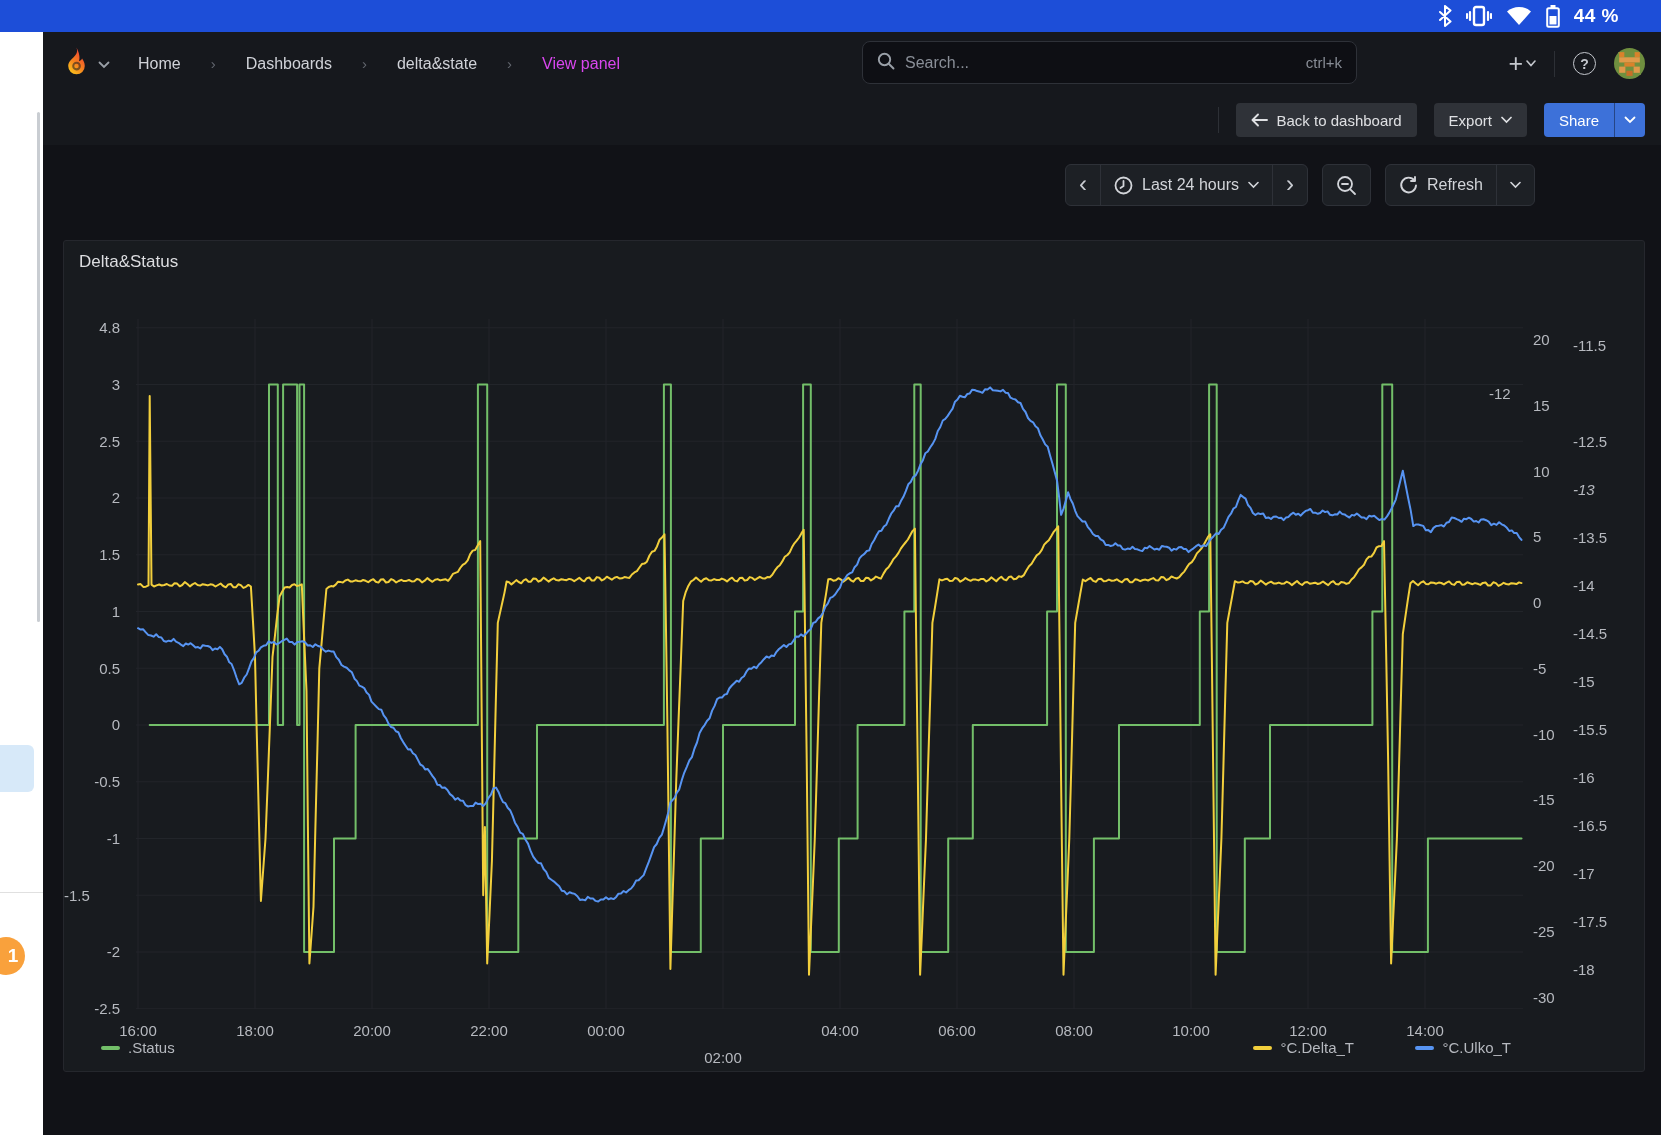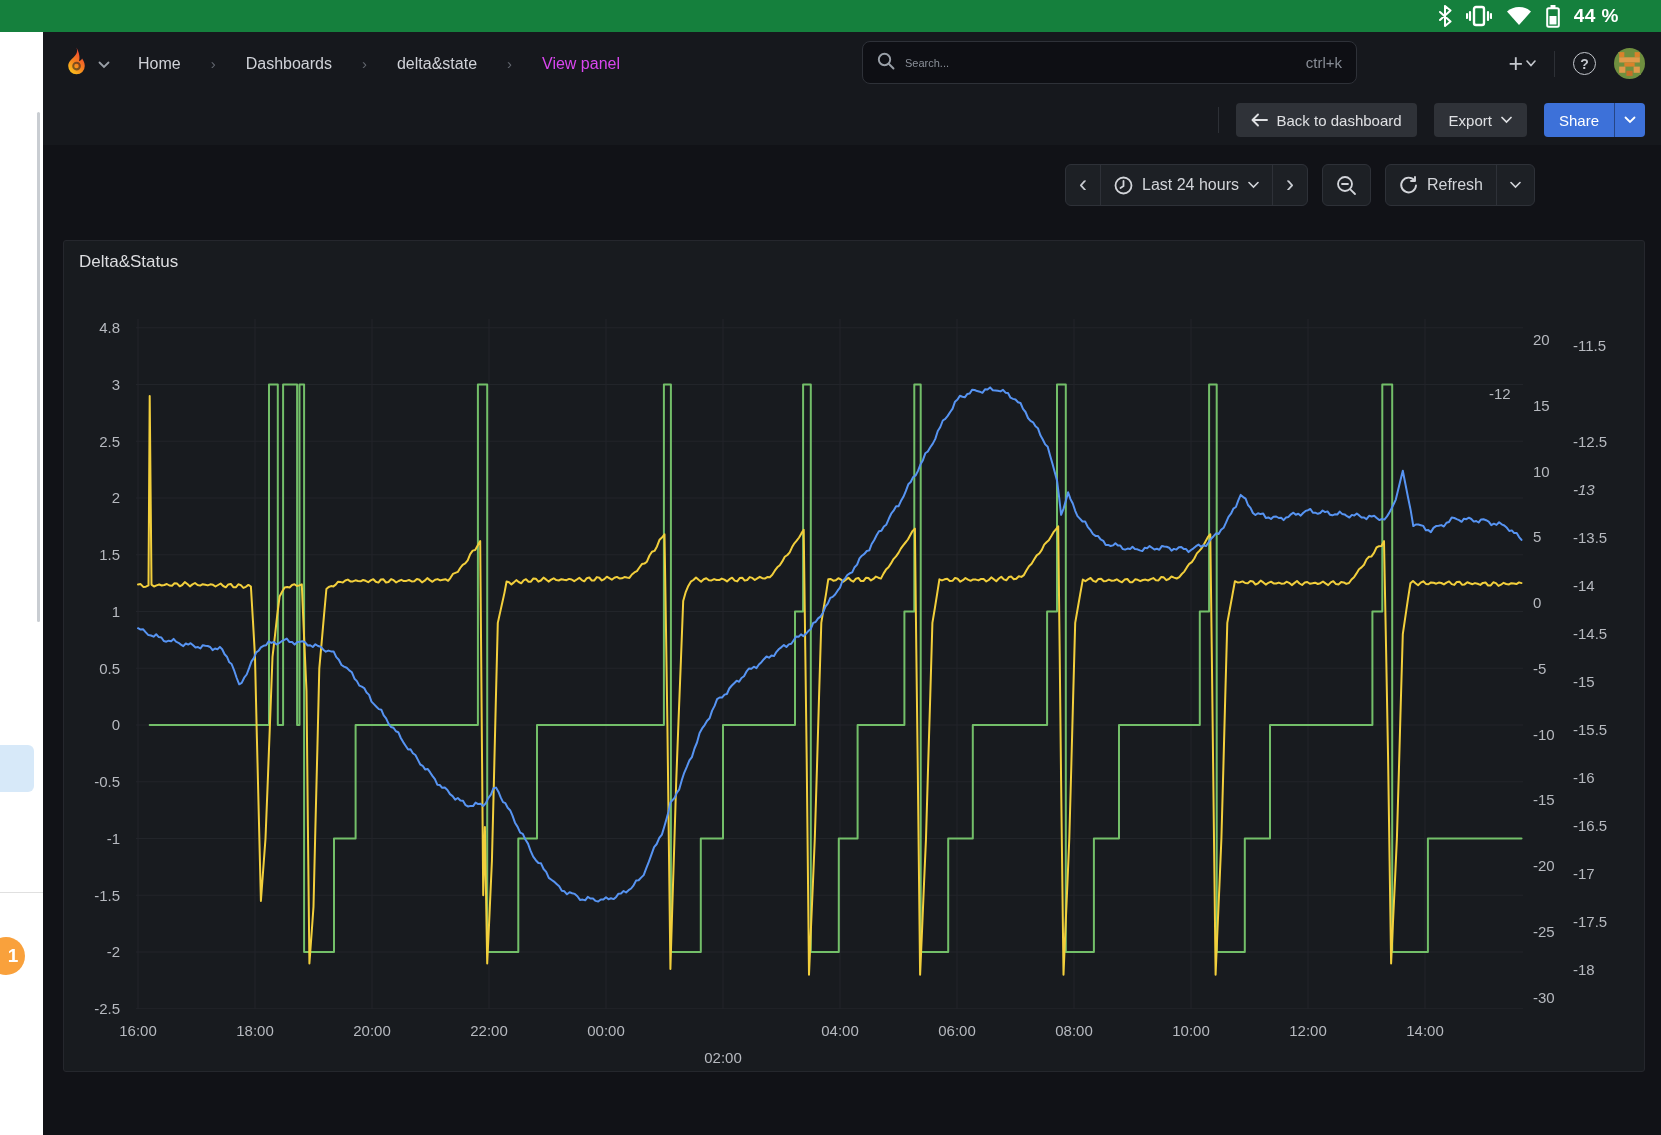--- a/index.html
+++ b/index.html
@@ -1,18 +1,18 @@
 <!DOCTYPE html>
 <html><head>
 <meta charset="utf-8">
 <style>
   * { margin:0; padding:0; box-sizing:border-box; }
   html,body { width:1661px; height:1135px; overflow:hidden; background:#111217;
     font-family:"Liberation Sans", sans-serif; }
-  .statusbar { position:absolute; left:0; top:0; width:1661px; height:32px; background:#15803d;
+  .statusbar { position:absolute; left:0; top:0; width:1661px; height:32px; background:#1d4ed8;
     display:flex; align-items:center; justify-content:flex-end; gap:14px; padding-right:42px; }
   .statusbar .pct { color:#fff; font-size:19px; font-weight:bold; letter-spacing:.5px; }
   .sb-icon { display:flex; align-items:center; }
 
   
   .left-strip { position:absolute; left:0; top:32px; width:43px; height:1103px; background:#ffffff; }
   .left-strip .scrollbar { position:absolute; left:37px; top:80px; width:3px; height:510px; background:#c9cdd2; border-radius:2px; }
   .left-strip .sel { position:absolute; left:0; top:713px; width:34px; height:47px; background:#d7e9f9; border-radius:0 6px 6px 0; }
   .left-strip .hr { position:absolute; left:0; top:860px; width:43px; height:1px; background:#e0e0e0; }
   .badge { position:absolute; left:-13px; top:905px; width:38px; height:38px; border-radius:50%;
@@ -23,21 +23,21 @@
   
   .topnav { position:absolute; left:0; top:0; width:1618px; height:63px; background:#16181d;
     display:flex; align-items:center; }
   .logo-wrap { display:flex; align-items:center; margin-left:18px; gap:6px; }
   .crumbs { display:flex; align-items:center; margin-left:28px; gap:30px; font-size:16px; }
   .crumb { color:#d0d2d8; cursor:pointer; }
   .crumb.current { color:#d946ef; }
   .crumb-sep { color:#62666e; font-size:15px; }
   .searchbox { position:absolute; left:819px; top:9px; width:495px; height:43px; background:#0e0f14;
     border:1px solid #2e3138; border-radius:8px; display:flex; align-items:center; padding:0 14px; gap:10px; }
-  .searchbox .ph { color:#8a8f98; font-size:11px; flex:1; }
+  .searchbox .ph { color:#8a8f98; font-size:16px; flex:1; }
   .searchbox .kbd { color:#888d96; font-size:15px; }
   .nav-right { position:absolute; right:16px; top:0; height:63px; display:flex; align-items:center; gap:18px; }
   .vdiv { width:1px; height:26px; background:#2d3036; }
   .icon-btn { color:#c4c7cd; display:flex; align-items:center; gap:3px; cursor:pointer; }
   .plus { font-size:25px; font-weight:300; line-height:1; }
   .help-circle { width:23px; height:23px; border:1.8px solid #c4c7cd; border-radius:50%;
     display:flex; align-items:center; justify-content:center; font-size:14px; font-weight:bold; }
   .avatar { width:31px; height:31px; border-radius:50%; overflow:hidden; }
 
   
@@ -282,21 +282,21 @@
         <div class="axis-label" style="left: 0px; width: 56px; text-align: right; top: 78px;">4.8</div>
         <div class="axis-label" style="left: 0px; width: 56px; text-align: right; top: 134.75px;">3</div>
         <div class="axis-label" style="left: 0px; width: 56px; text-align: right; top: 191.5px;">2.5</div>
         <div class="axis-label" style="left: 0px; width: 56px; text-align: right; top: 248.25px;">2</div>
         <div class="axis-label" style="left: 0px; width: 56px; text-align: right; top: 305px;">1.5</div>
         <div class="axis-label" style="left: 0px; width: 56px; text-align: right; top: 361.75px;">1</div>
         <div class="axis-label" style="left: 0px; width: 56px; text-align: right; top: 418.5px;">0.5</div>
         <div class="axis-label" style="left: 0px; width: 56px; text-align: right; top: 475.25px;">0</div>
         <div class="axis-label" style="left: 0px; width: 56px; text-align: right; top: 532px;">-0.5</div>
         <div class="axis-label" style="left: 0px; width: 56px; text-align: right; top: 588.75px;">-1</div>
-        <div class="axis-label" style="left: 0px; width: 56px; text-align: right; top: 645.5px;">-1.5</div>
+        <div class="axis-label" style="left: 0px; width: 56px; text-align: left; top: 645.5px;">-1.5</div>
         <div class="axis-label" style="left: 0px; width: 56px; text-align: right; top: 702.25px;">-2</div>
         <div class="axis-label" style="left: 0px; width: 56px; text-align: right; top: 759px;">-2.5</div>
       </div>
     <div id="yright1">
         <div class="axis-label" style="left: 1469px; top: 90px;">20</div>
         <div class="axis-label" style="left: 1469px; top: 155.75px;">15</div>
         <div class="axis-label" style="left: 1469px; top: 221.5px;">10</div>
         <div class="axis-label" style="left: 1469px; top: 287.25px;">5</div>
         <div class="axis-label" style="left: 1469px; top: 353px;">0</div>
         <div class="axis-label" style="left: 1469px; top: 418.75px;">-5</div>
@@ -329,14 +329,28 @@
         <div class="axis-label xlab" style="left: 425px; top: 781px;">22:00</div>
         <div class="axis-label xlab" style="left: 542px; top: 781px;">00:00</div>
         <div class="axis-label xlab" style="left: 659px; top: 808px;">02:00</div>
         <div class="axis-label xlab" style="left: 776px; top: 781px;">04:00</div>
         <div class="axis-label xlab" style="left: 893px; top: 781px;">06:00</div>
         <div class="axis-label xlab" style="left: 1010px; top: 781px;">08:00</div>
         <div class="axis-label xlab" style="left: 1127px; top: 781px;">10:00</div>
         <div class="axis-label xlab" style="left: 1244px; top: 781px;">12:00</div>
         <div class="axis-label xlab" style="left: 1361px; top: 781px;">14:00</div>
       </div>
+    <div class="legend" id="legend">
+        <span class="legend-item" style="left: 37px;">
+          <span class="swatch" style="background: rgb(115, 191, 105);"></span>
+          <span>.Status</span>
+        </span>
+        <span class="legend-item" style="right: 292px;">
+          <span class="swatch" style="background: rgb(242, 207, 60);"></span>
+          <span>°C.Delta_T</span>
+        </span>
+        <span class="legend-item" style="right: 135px;">
+          <span class="swatch" style="background: rgb(87, 148, 242);"></span>
+          <span>°C.Ulko_T</span>
+        </span>
+      </div>
   </div>
 </div>
 
 </body></html>

